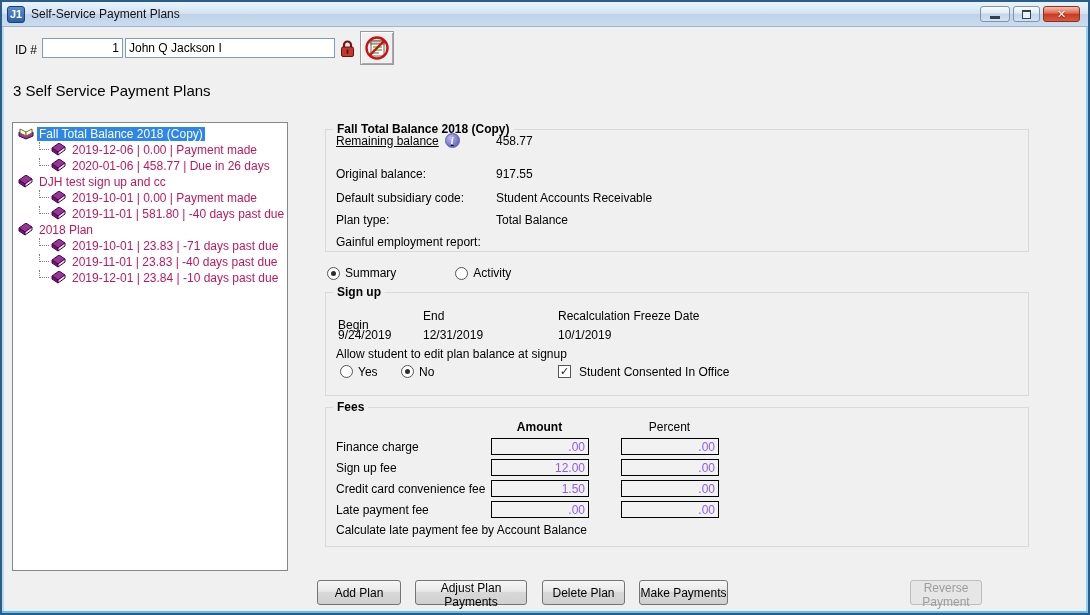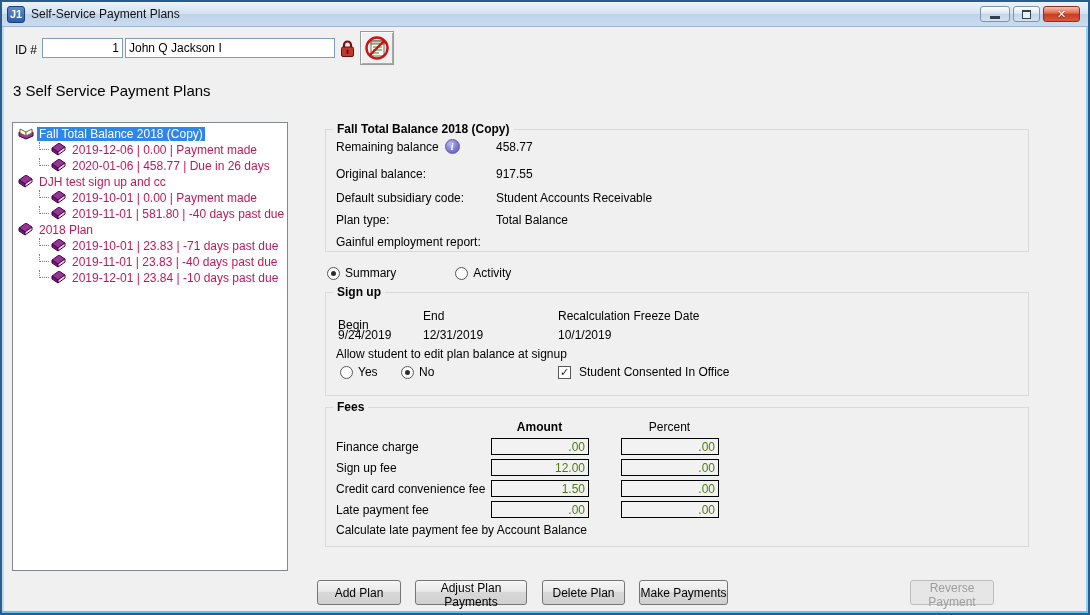--- a/index.html
+++ b/index.html
@@ -112,45 +112,45 @@
     border-radius:50%; background:#2d2d2d;
   }
   .checkbox {
     width:13px; height:13px; background:#fff; border:1px solid #565656;
     display:inline-flex; align-items:center; justify-content:center;
     font-size:11px; color:#222; font-weight:bold; flex:0 0 13px; cursor:default;
   }
   .ctrl-label { font-size:12px; color:#000; margin-left:5px; }
   #view-toggle { position:absolute; left:325px; top:264px; display:flex; align-items:center; }
   #radio-activity-wrap { margin-left:48px; display:flex; align-items:center;padding-left:11px; }
-  .inline-ctrl { display:flex; align-items:center; position:absolute; }
+  .inline-ctrl { display:flex; align-items:flex-start; position:absolute; }
 
   
   .sg-text { position:absolute; font-size:12px; color:#000; white-space:nowrap; }
 
   
   .fees-header { position:absolute; top:12px; font-size:12px; color:#000; width:97px; text-align:center; }
   .fee-label { position:absolute; left:10px; font-size:12px; color:#000; white-space:nowrap; }
   .fee-input {
     position:absolute; width:98px; height:17px; border:1px solid #000; background:#f2f2f2;
-    font-family:inherit; font-size:12px; text-align:right; padding:0 3px; color:#4d7c0f;
+    font-family:inherit; font-size:12px; text-align:right; padding:0 3px; color:#8b5cf6;
   }
 
   
   .action-btn {
     position:absolute; top:578px; height:25px;
     background:linear-gradient(#f7f7f7, #e8e8e8 45%, #d8d8d8 50%, #d0d0d0);
     border:1px solid #757575; border-radius:3px;
     font-family:inherit; font-size:12px; color:#000; cursor:default;
   }
   #btn-add     { left:315px; width:84px; }
   #btn-adjust  { left:413px; width:112px; }
   #btn-delete  { left:540px; width:83px; }
   #btn-make    { left:637px; width:89px; }
-  #btn-reverse { left:908px; width:84px; background:#e6e6e6; border-color:#bdbdbd; color:#9d9d9d; }
+  #btn-reverse { left:908px; width:72px; background:#e6e6e6; border-color:#bdbdbd; color:#9d9d9d; }
 </style>
 </head>
 <body>
 
 <div id="window">
 
   <div id="titlebar">
     <div id="app-logo">J1</div>
     <span id="window-title">Self-Service Payment Plans</span>
     <div id="win-buttons">
@@ -275,21 +275,21 @@
         <polygon points="1,5 8,0 14,4 7,9" fill="#993399" stroke="#4a004a"></polygon>
         <polygon points="1,5 7,9 7,12 1,8" fill="#6e1d6e" stroke="#4a004a"></polygon>
         <polygon points="7,9 14,4 14,7 7,12" fill="#e9e9e9" stroke="#4a004a"></polygon>
       </svg>
       <span class="tree-label">2019-12-01 | 23.84 | -10 days past due</span>
     </div>
   </div>
 
   <div class="groupbox" id="plan-group">
     <span class="gb-title">Fall Total Balance 2018 (Copy)</span>
-    <div class="detail-row" style="top:9px;">
+    <div class="detail-row" style="top:3px;text-decoration:underline;">
       <span class="lbl" style="width:auto;">Remaining balance</span>
       <span id="info-icon">i</span>
       <span class="val">458.77</span>
     </div>
     <div class="detail-row" style="top:37px;">
       <span class="lbl">Original balance:</span>
       <span class="val">917.55</span>
     </div>
     <div class="detail-row" style="top:61px;">
       <span class="lbl">Default subsidiary code:</span>

